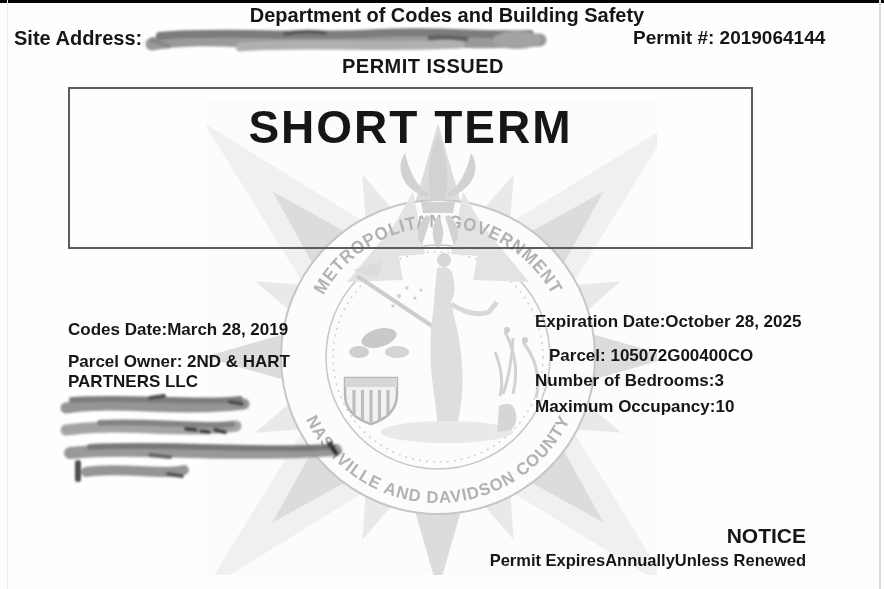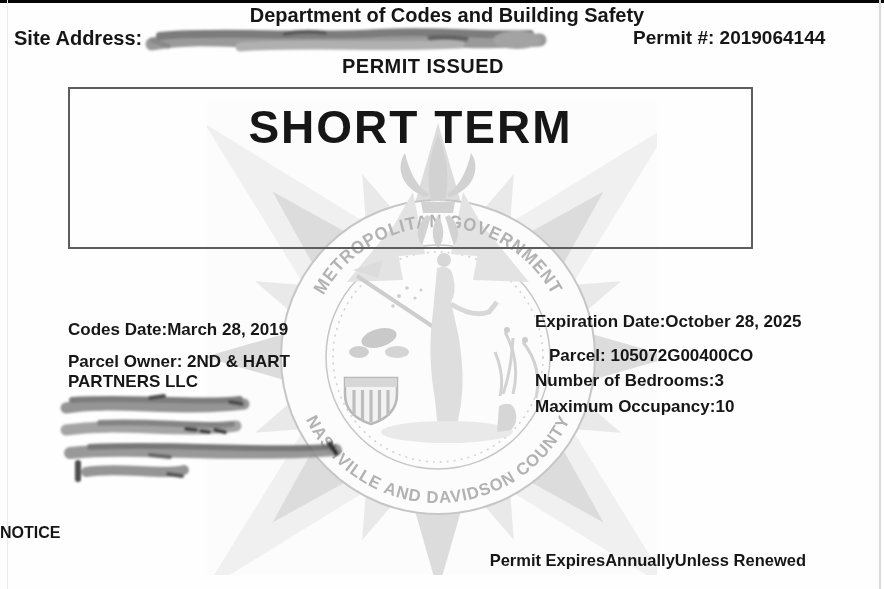--- a/index.html
+++ b/index.html
@@ -21,21 +21,21 @@
   .title-box{position:absolute;left:68px;top:87px;width:681px;height:158px;border:2px solid #5d5d5d;
              text-align:center;z-index:2;background:transparent;}
   .title-box .tline{font-size:46px;line-height:76px;letter-spacing:2px;white-space:nowrap;}
 
   .col-left{position:absolute;left:68px;top:320px;width:242px;font-size:17px;line-height:20px;z-index:2;}
   .col-right{position:absolute;left:535px;top:312px;width:300px;font-size:17px;line-height:20px;z-index:2;}
   .dline{white-space:pre-wrap;}
   .nowrap{white-space:nowrap;}
   .mt12{margin-top:12px;} .mt14{margin-top:14px;margin-left:14px;} .mt5{margin-top:5px;} .mt6{margin-top:6px;}
 
-  .notice-title{position:absolute;left:0;top:524px;width:806px;text-align:left;font-size:16px;letter-spacing:0;z-index:2;}
+  .notice-title{position:absolute;left:0;top:524px;width:806px;text-align:right;font-size:21px;letter-spacing:0;z-index:2;}
   .notice-text{position:absolute;left:0;top:551px;width:806px;text-align:right;font-size:16.5px;z-index:2;}
 
   .redactions{position:absolute;left:0;top:0;z-index:3;pointer-events:none;}
 </style>
 </head>
 <body>
 
 <div class="page">
 
   <div class="top-line"></div>

